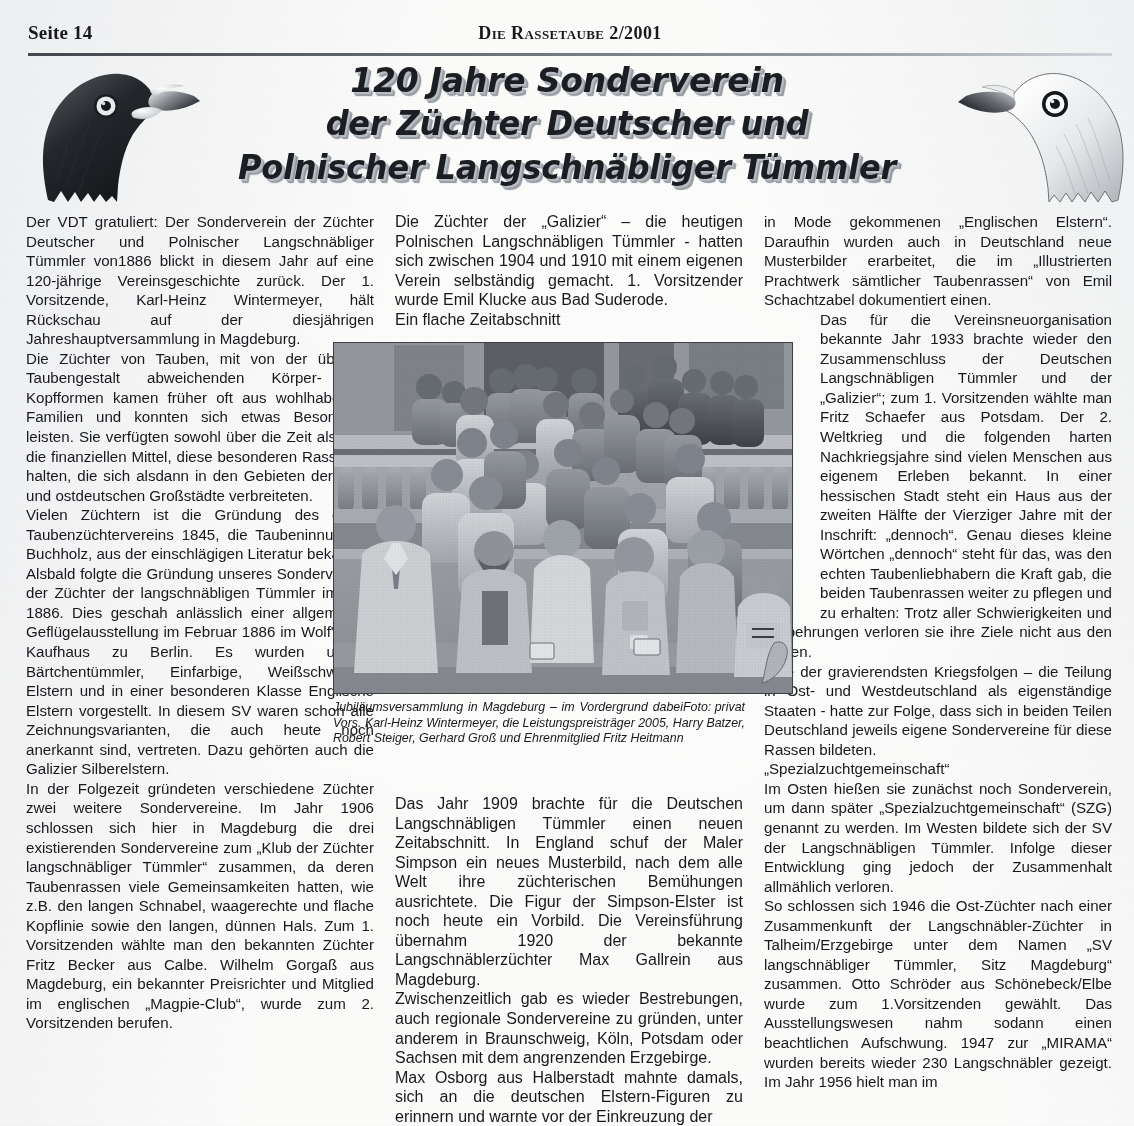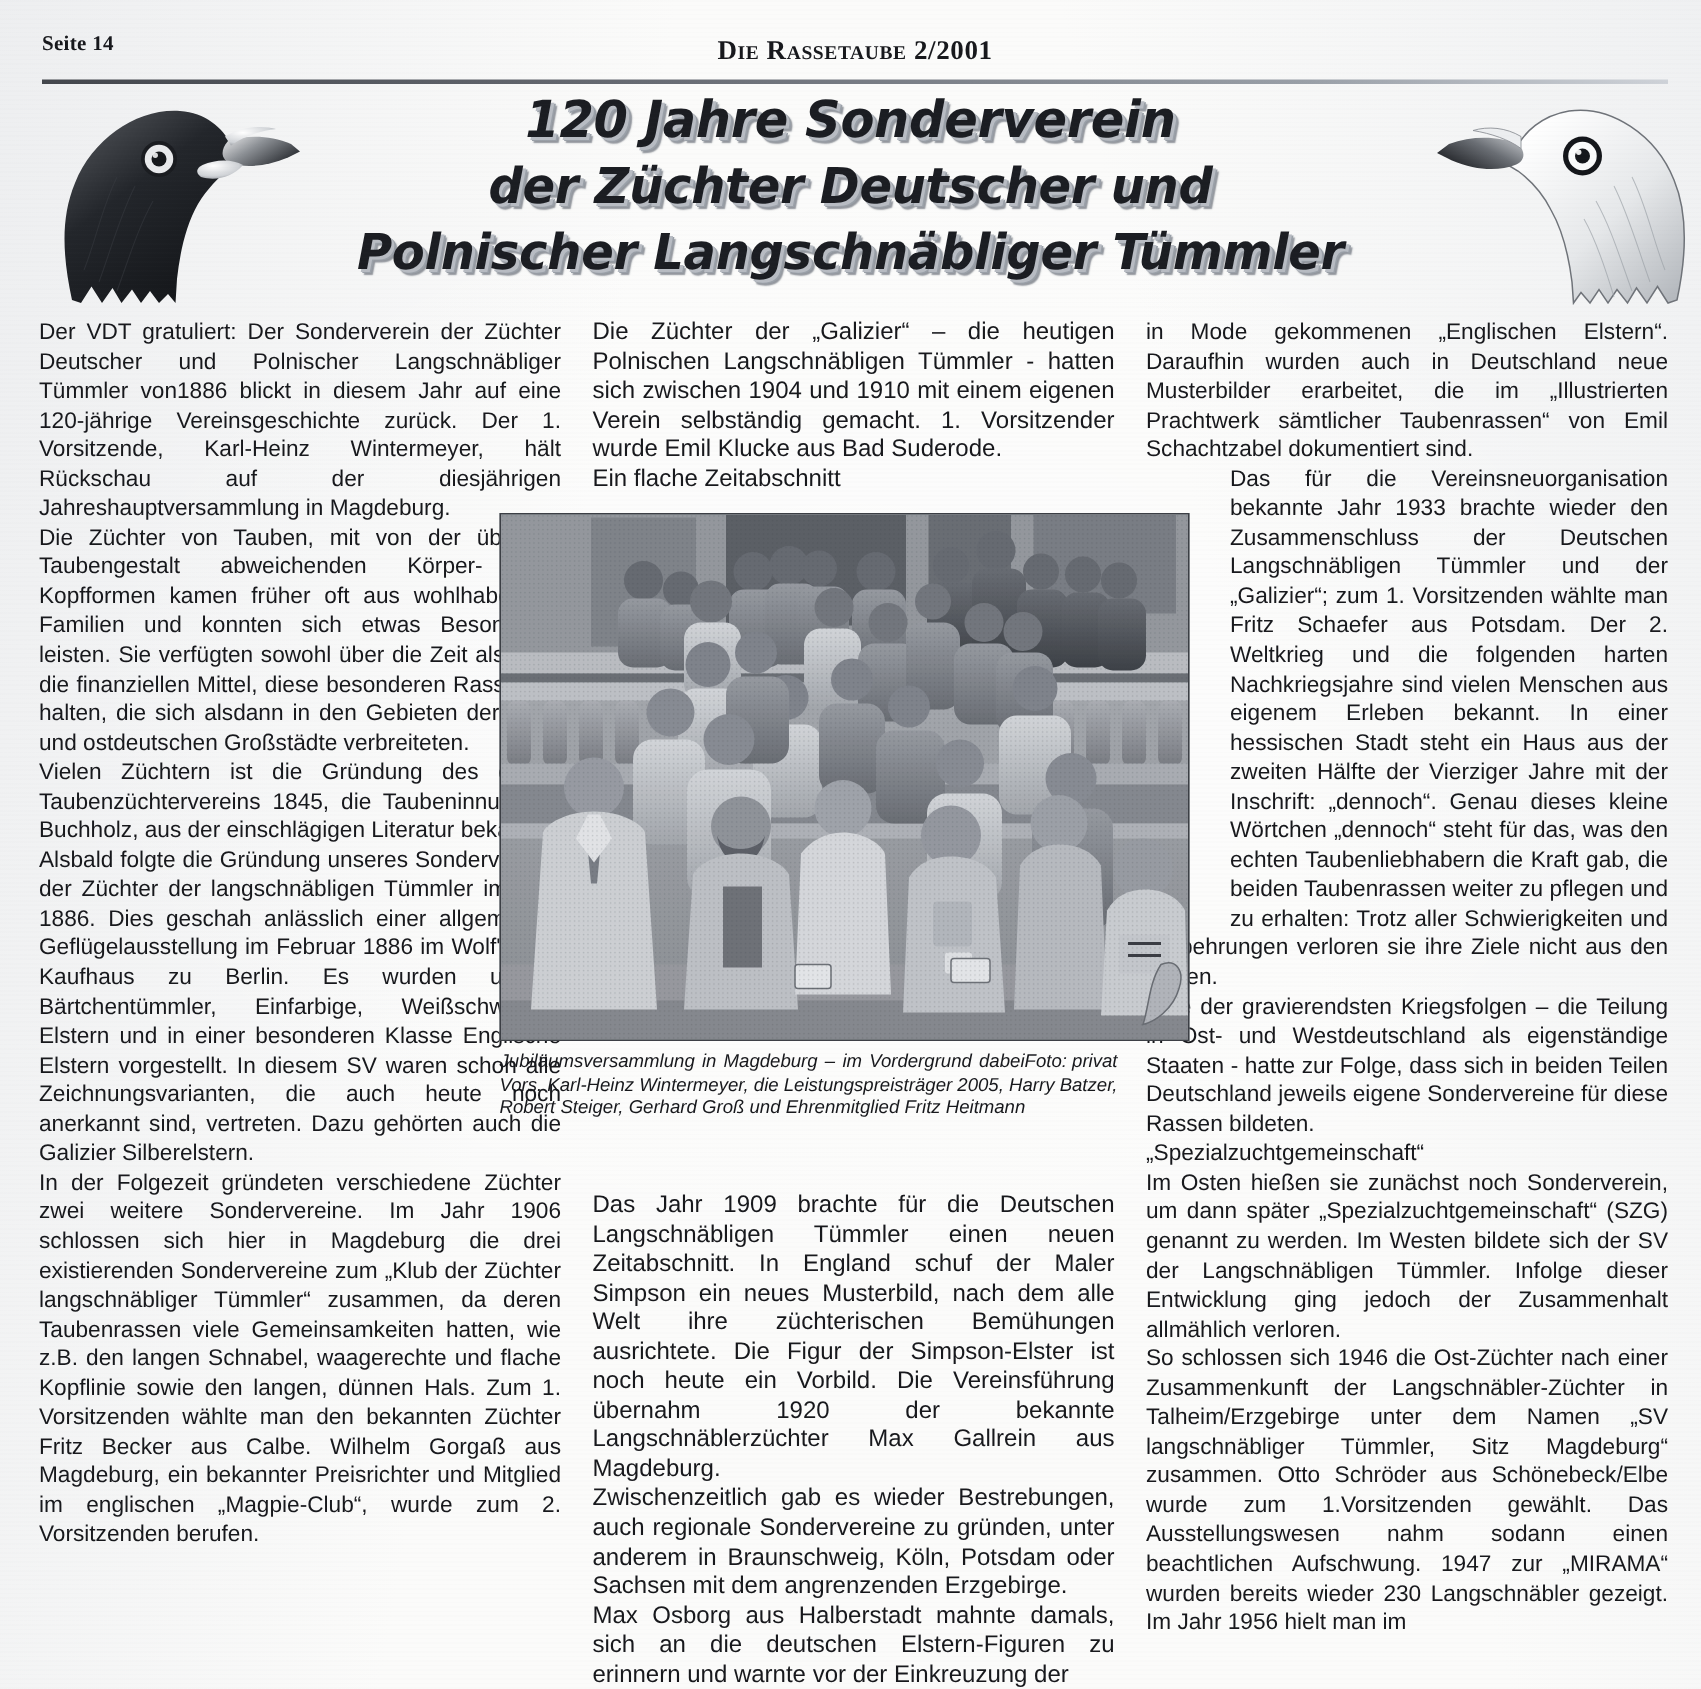--- a/index.html
+++ b/index.html
@@ -35,21 +35,21 @@
     right: 22px;
     top: 22px;
     height: 32px;
   }
   .runhead .folio {
     position: absolute;
     left: 0;
     top: 0;
     font-family: "Liberation Serif", serif;
     font-weight: bold;
-    font-size: 14px;
+    font-size: 19px;
     letter-spacing: 0.2px;
     color: #17181c;
   }
   .runhead .masthead {
     position: absolute;
     left: 0; right: 0;
     top: 1px;
     text-align: center;
     font-family: "Liberation Serif", serif;
     font-weight: bold;
@@ -293,21 +293,21 @@
       <p>Ein flache Zeitabschnitt</p>
     </div>
 
     <div class="c2-bottom">
       <p>Das Jahr 1909 brachte für die Deutschen Langschnäbligen Tümmler einen neuen Zeitabschnitt. In England schuf der Maler Simpson ein neues Musterbild, nach dem alle Welt ihre züchterischen Bemühungen ausrichtete. Die Figur der Simpson-Elster ist noch heute ein Vorbild. Die Vereinsführung übernahm 1920 der bekannte Langschnäblerzüchter Max Gallrein aus Magdeburg.</p>
       <p>Zwischenzeitlich gab es wieder Bestrebungen, auch regionale Sondervereine zu gründen, unter anderem in Braunschweig, Köln, Potsdam oder Sachsen mit dem angrenzenden Erzgebirge.</p>
       <p>Max Osborg aus Halberstadt mahnte damals, sich an die deutschen Elstern-Figuren zu erinnern und warnte vor der Einkreuzung der</p>
     </div>
 
     <div class="col col3">
-      <p>in Mode gekommenen „Englischen Elstern“. Daraufhin wurden auch in Deutschland neue Musterbilder erarbeitet, die im „Illustrierten Prachtwerk sämtlicher Taubenrassen“ von Emil Schachtzabel dokumentiert sind.</p>
+      <p>in Mode gekommenen „Englischen Elstern“. Daraufhin wurden auch in Deutschland neue Musterbilder erarbeitet, die im „Illustrierten Prachtwerk sämtlicher Taubenrassen“ von Emil Schachtzabel dokumentiert einen.</p>
       <p><span class="photo-spacer"></span><span>Das für die Vereinsneuorganisation bekannte Jahr 1933 brachte wieder den Zusammenschluss der Deutschen Langschnäbligen Tümmler und der „Galizier“; zum 1. Vorsitzenden wählte man Fritz Schaefer aus Potsdam. Der 2. Weltkrieg und die folgenden harten Nachkriegsjahre sind vielen Menschen aus eigenem Erleben bekannt. In einer hessischen Stadt steht ein Haus aus der zweiten Hälfte der Vierziger Jahre mit der Inschrift: „dennoch“. Genau dieses kleine Wörtchen „dennoch“ steht für das, was den echten Taubenliebhabern die Kraft gab, die beiden Taubenrassen weiter zu pflegen und zu erhalten: Trotz aller Schwierigkeiten und Entbehrungen verloren sie ihre Ziele nicht aus den Augen.</span></p>
       <p>Eine der gravierendsten Kriegsfolgen – die Teilung in Ost- und Westdeutschland als eigenständige Staaten - hatte zur Folge, dass sich in beiden Teilen Deutschland jeweils eigene Sondervereine für diese Rassen bildeten.</p>
       <p>„Spezialzuchtgemeinschaft“</p>
       <p>Im Osten hießen sie zunächst noch Sonderverein, um dann später „Spezialzuchtgemeinschaft“ (SZG) genannt zu werden. Im Westen bildete sich der SV der Langschnäbligen Tümmler. Infolge dieser Entwicklung ging jedoch der Zusammenhalt allmählich verloren.</p>
       <p>So schlossen sich 1946 die Ost-Züchter nach einer Zusammenkunft der Langschnäbler-Züchter in Talheim/Erzgebirge unter dem Namen „SV langschnäbliger Tümmler, Sitz Magdeburg“ zusammen. Otto Schröder aus Schönebeck/Elbe wurde zum 1.Vorsitzenden gewählt. Das Ausstellungswesen nahm sodann einen beachtlichen Aufschwung. 1947 zur „MIRAMA“ wurden bereits wieder 230 Langschnäbler gezeigt. Im Jahr 1956 hielt man im</p>
     </div>
   </div>
 
   <div class="photo">
     <div class="inner">

